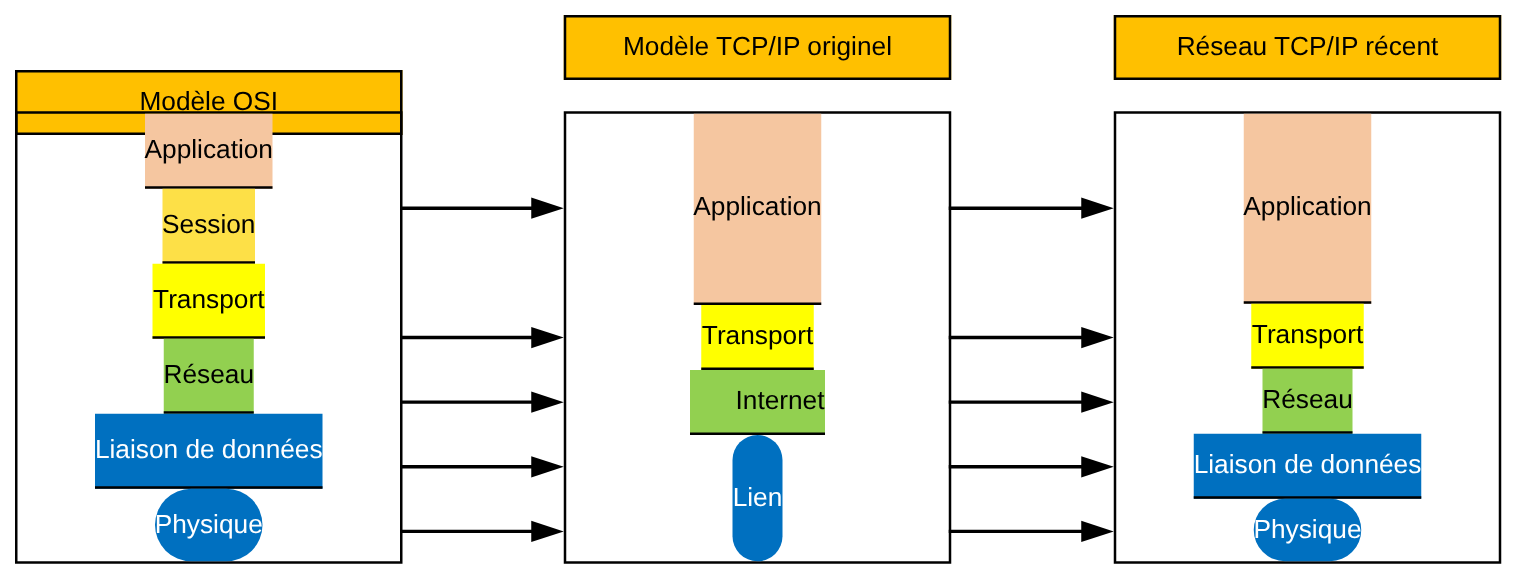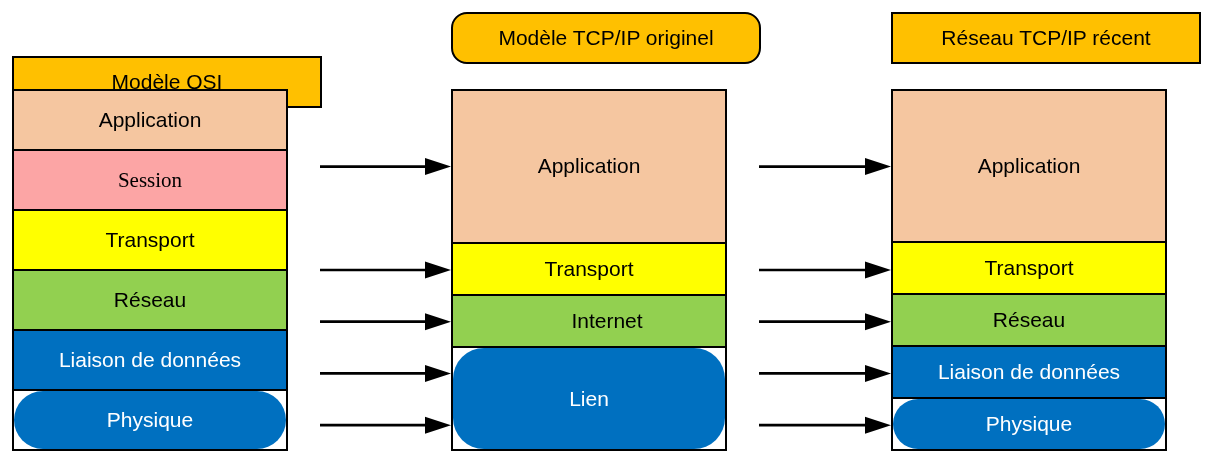--- a/index.html
+++ b/index.html
@@ -20,26 +20,27 @@
     border: 2px solid #000000;
     display: flex;
     align-items: center;
     justify-content: center;
     font-size: 21px;
     color: #000000;
   }
   .stack {
     position: absolute;
     top: 89px;
-    width: 276px;
+    width: 310px;
     height: 362px;
     box-sizing: border-box;
     border: 2px solid #000000;
     display: flex;
     flex-direction: column;
+    align-items: center;
   }
   .layer {
     flex-basis: 0;
     min-height: 0;
     border-bottom: 2px solid #000000;
     display: flex;
     align-items: center;
     justify-content: center;
     font-size: 21px;
   }
@@ -96,37 +97,37 @@
       <g>
         <line x1="759" y1="425.14285714285717" x2="869" y2="425.14285714285717" stroke="#000000" stroke-width="2.7"></line>
         <polygon points="891,425.14285714285717 865,416.64285714285717 865,433.64285714285717" fill="#000000"></polygon>
       </g>
     </svg>
 <div class="model-header" style="left: 12px; background: rgb(255, 192, 0); margin-top: 44px;">Modèle OSI</div>
     <div class="stack" style="left: 12px;">
       <div class="layer" style="flex-grow: 1; background: rgb(245, 198, 160); color: rgb(0, 0, 0);">
         <span>Application</span>
       </div>
-      <div class="layer" style="flex-grow: 1; background: #fca5a5; color: rgb(0, 0, 0); font-family: Liberation Serif, serif;">
+      <div class="layer" style="flex-grow: 1; background: #fde047; color: rgb(0, 0, 0);">
         <span>Session</span>
       </div>
       <div class="layer" style="flex-grow: 1; background: rgb(255, 255, 0); color: rgb(0, 0, 0);">
         <span>Transport</span>
       </div>
       <div class="layer" style="flex-grow: 1; background: rgb(146, 208, 80); color: rgb(0, 0, 0);">
         <span>Réseau</span>
       </div>
       <div class="layer" style="flex-grow: 1; background: rgb(0, 112, 192); color: rgb(255, 255, 255);">
         <span>Liaison de données</span>
       </div>
       <div class="layer" style="flex-grow: 1; background: rgb(0, 112, 192); color: rgb(255, 255, 255);">
         <span>Physique</span>
       </div>
     </div>
-    <div class="model-header" style="left: 451px; background: rgb(255, 192, 0); border-radius: 16px;">Modèle TCP/IP originel</div>
+    <div class="model-header" style="left: 451px; background: rgb(255, 192, 0);">Modèle TCP/IP originel</div>
     <div class="stack" style="left: 451px;">
       <div class="layer" style="flex-grow: 3; background: rgb(245, 198, 160); color: rgb(0, 0, 0);">
         <span>Application</span>
       </div>
       <div class="layer" style="flex-grow: 1; background: rgb(255, 255, 0); color: rgb(0, 0, 0);">
         <span>Transport</span>
       </div>
       <div class="layer" style="flex-grow: 1; background: rgb(146, 208, 80); color: rgb(0, 0, 0); padding-left: 36px;">
         <span>Internet</span>
       </div>

